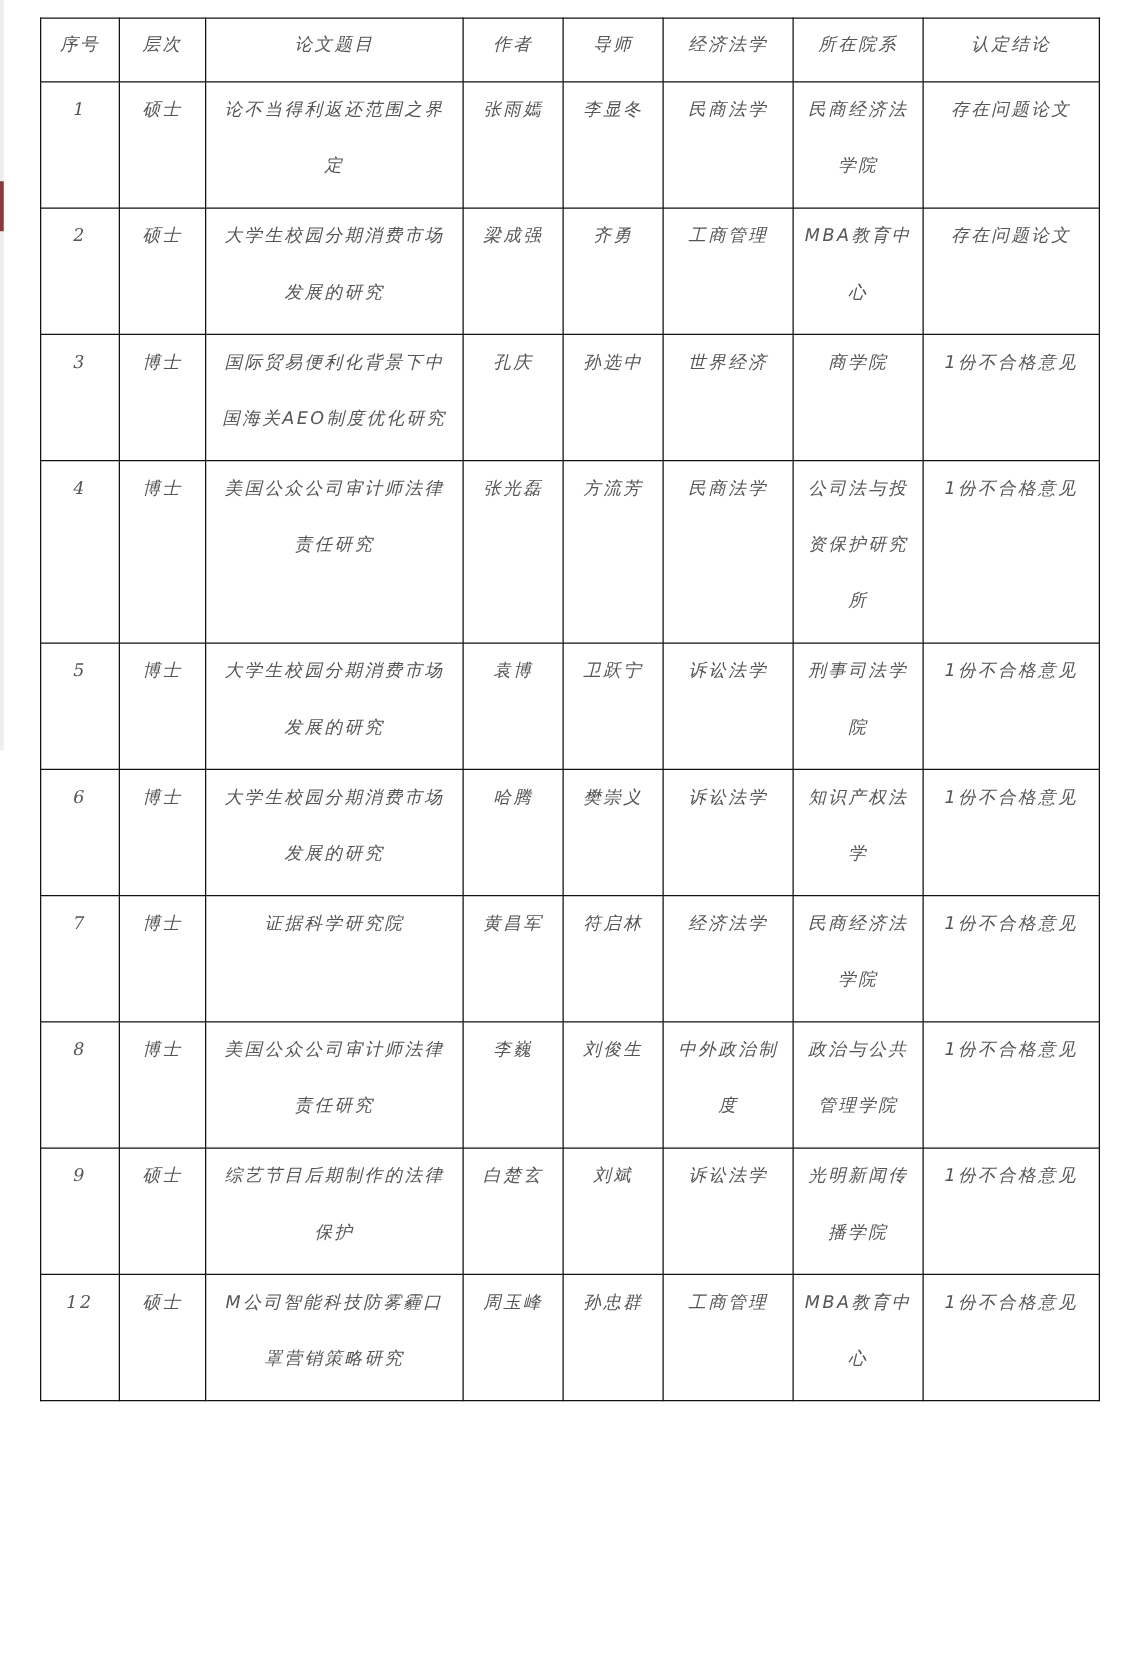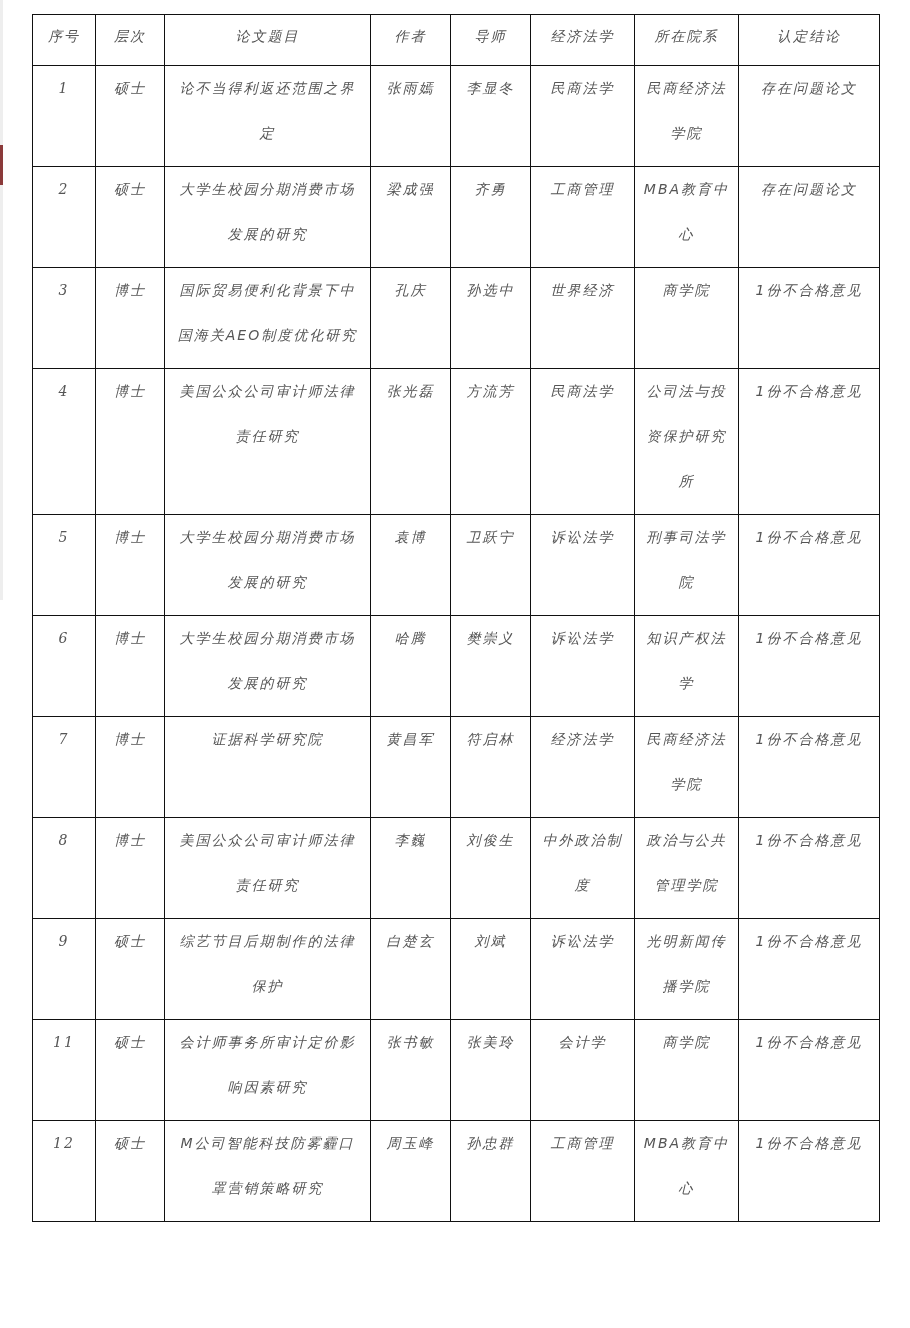--- a/index.html
+++ b/index.html
@@ -155,30 +155,20 @@
       <td class="num">9</td>
       <td>硕士</td>
       <td class="title">综艺节目后期制作的法律保护</td>
       <td>白楚玄</td>
       <td>刘斌</td>
       <td>诉讼法学</td>
       <td>光明新闻传播学院</td>
       <td>1份不合格意见</td>
     </tr>
     <tr class="row-h">
-      <td class="num">11</td>
-      <td>硕士</td>
-      <td class="title">会计师事务所审计定价影响因素研究</td>
-      <td>张书敏</td>
-      <td>张美玲</td>
-      <td>会计学</td>
-      <td>商学院</td>
-      <td>1份不合格意见</td>
-    </tr>
-    <tr class="row-h">
       <td class="num">12</td>
       <td>硕士</td>
       <td class="title">M公司智能科技防雾霾口罩营销策略研究</td>
       <td>周玉峰</td>
       <td>孙忠群</td>
       <td>工商管理</td>
       <td>MBA教育中心</td>
       <td>1份不合格意见</td>
     </tr>
   </tbody>

